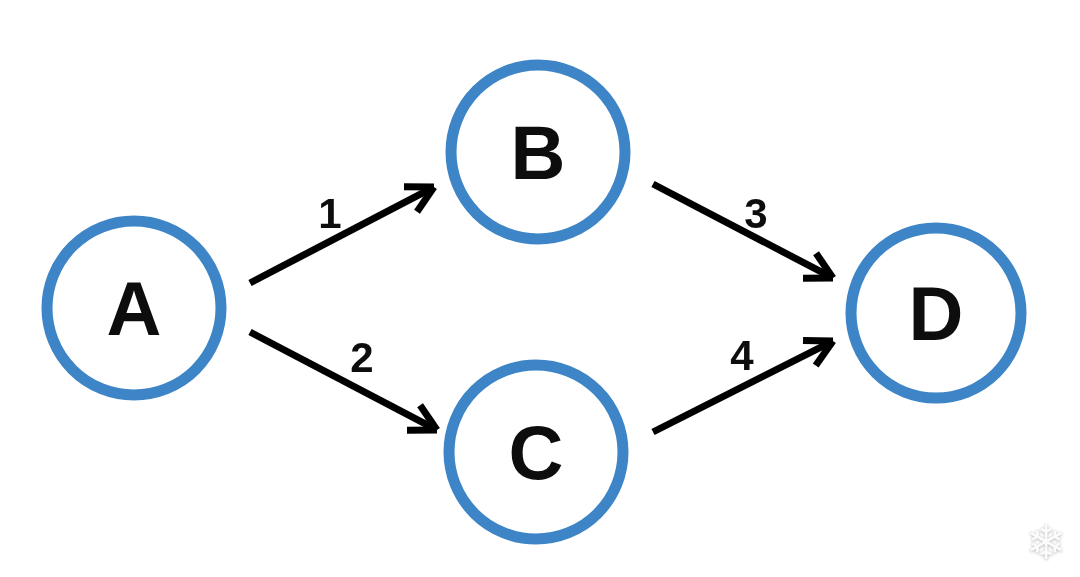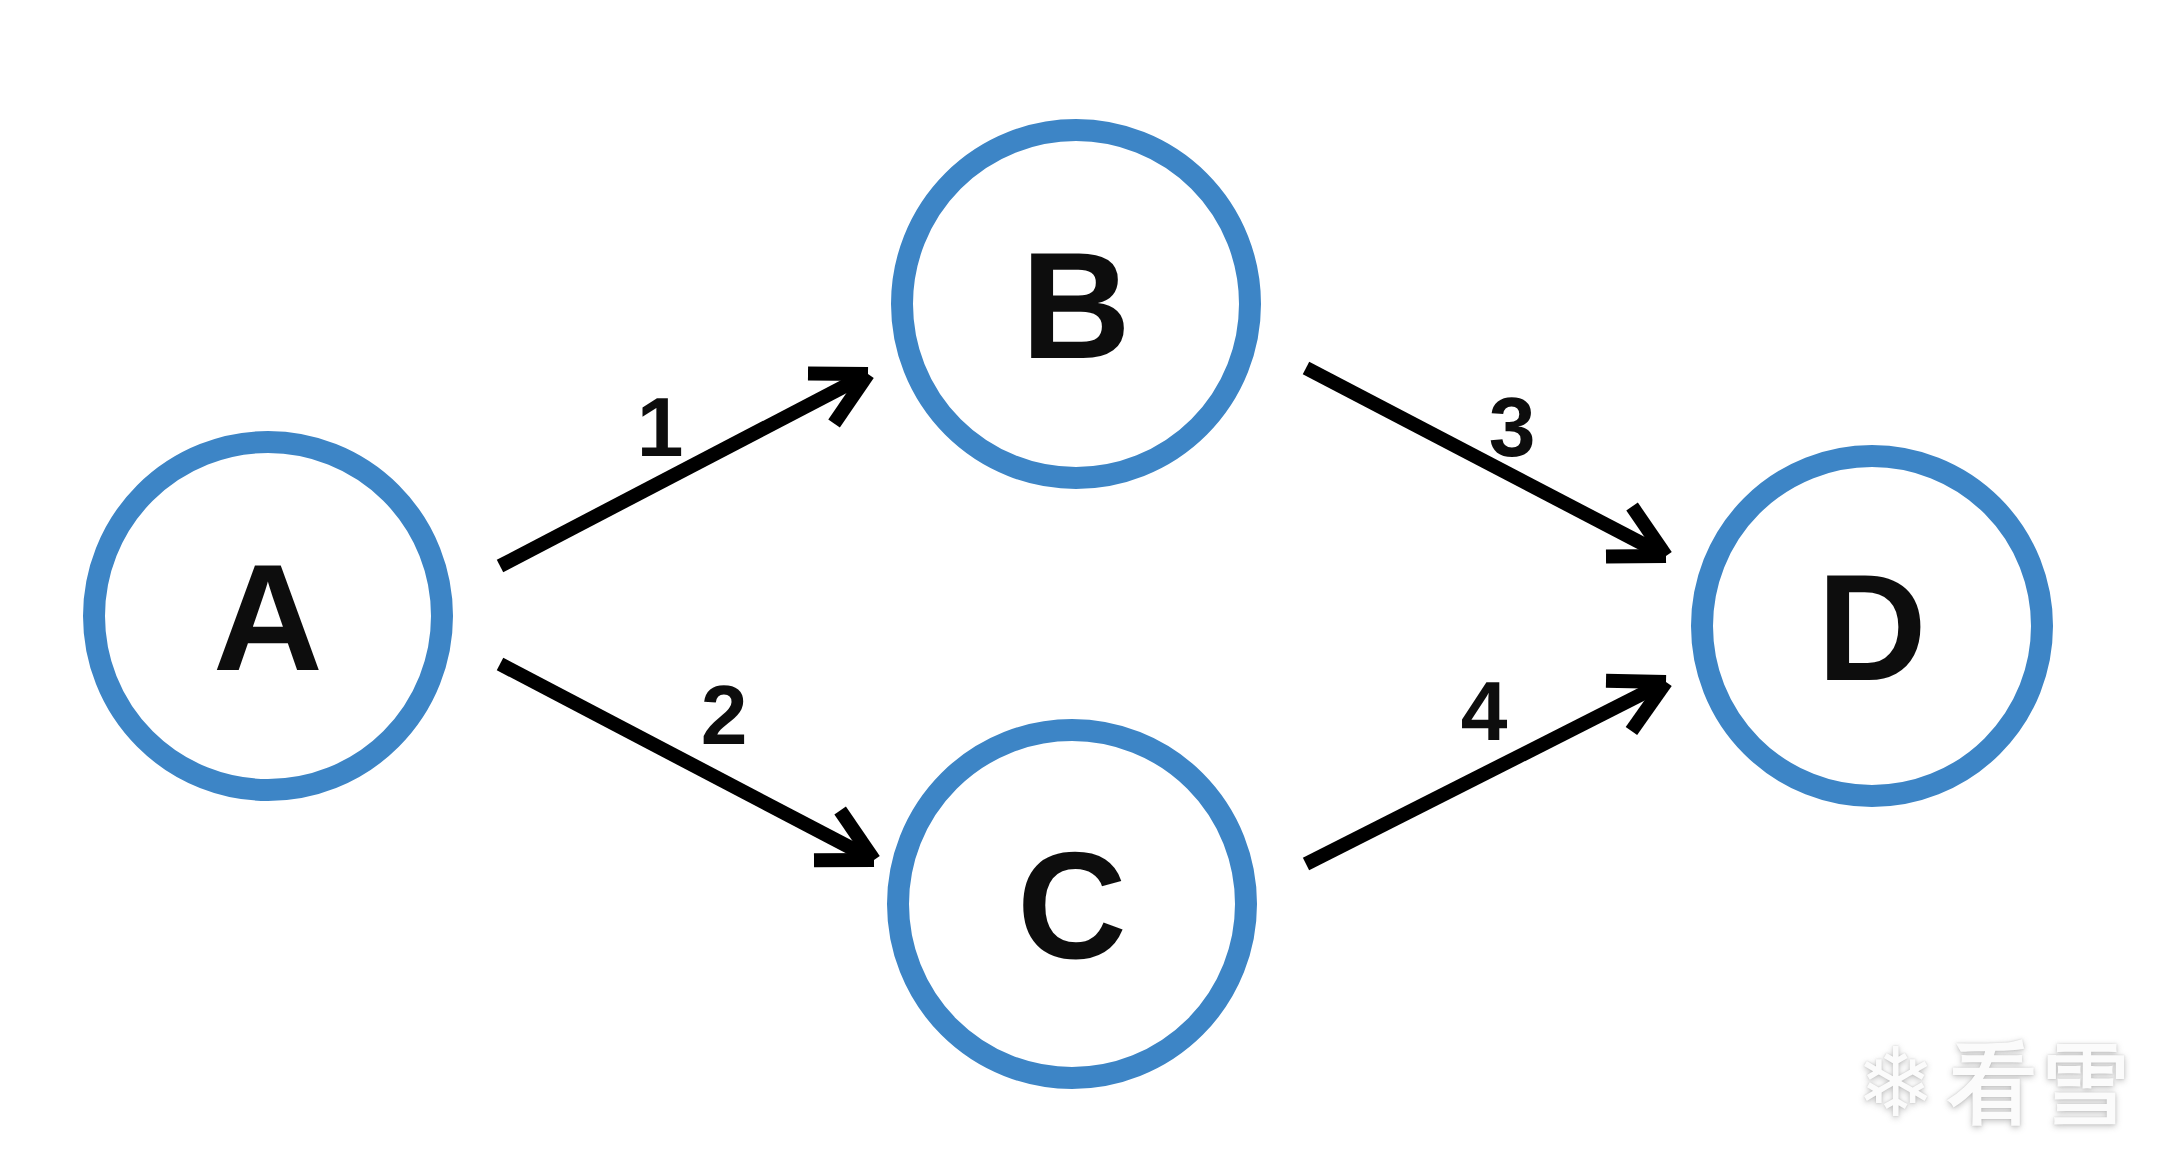--- a/index.html
+++ b/index.html
@@ -94,15 +94,14 @@
         <text x="536" y="479" text-anchor="middle" fill="#0d0d0d" class="node-label">C</text>
       </g>
       <g>
         <circle cx="936" cy="313" r="85" fill="#ffffff" stroke="#3d85c6" stroke-width="11"></circle>
         <text x="936" y="340" text-anchor="middle" fill="#0d0d0d" class="node-label">D</text>
       </g>
     </svg>
 
   <div class="watermark">
     <span class="wm-icon">❄</span>
-    <span class="wm-text">看雪</span>
   </div>
 </div>
 
 </body></html>

